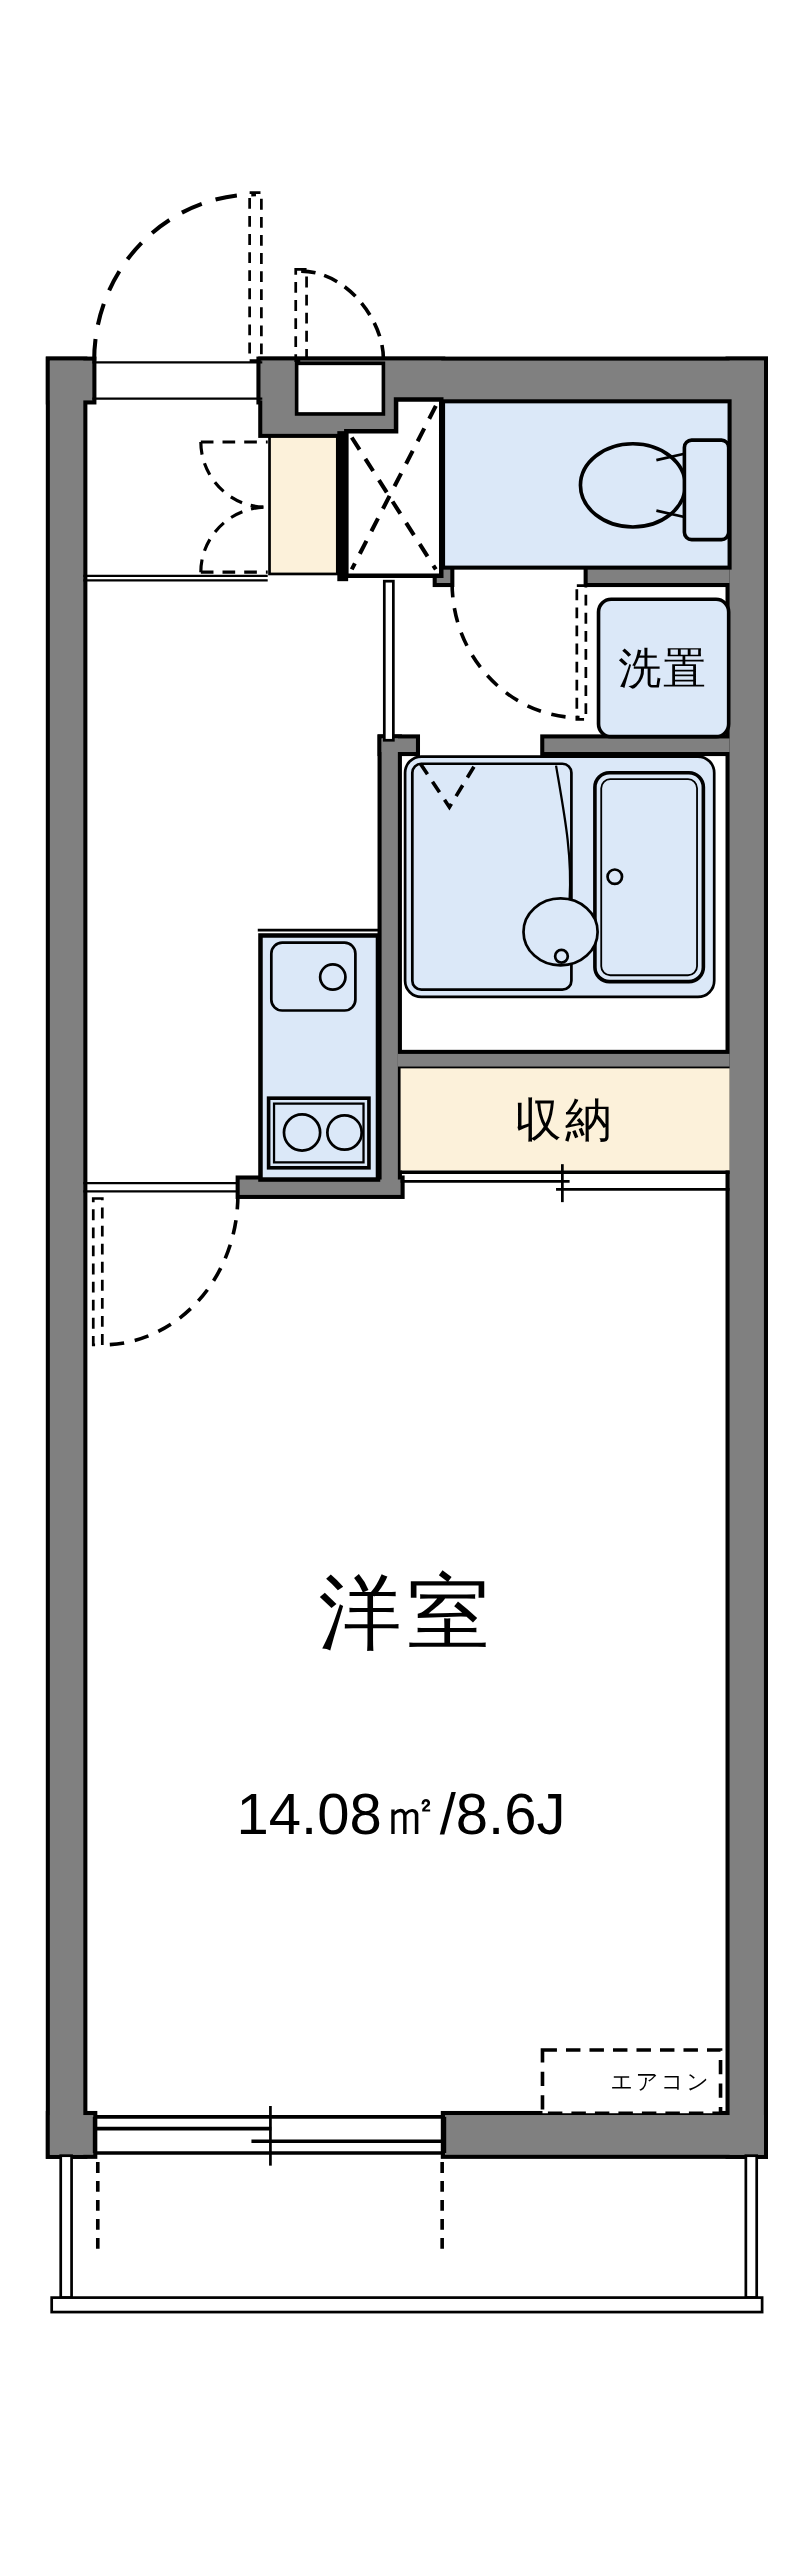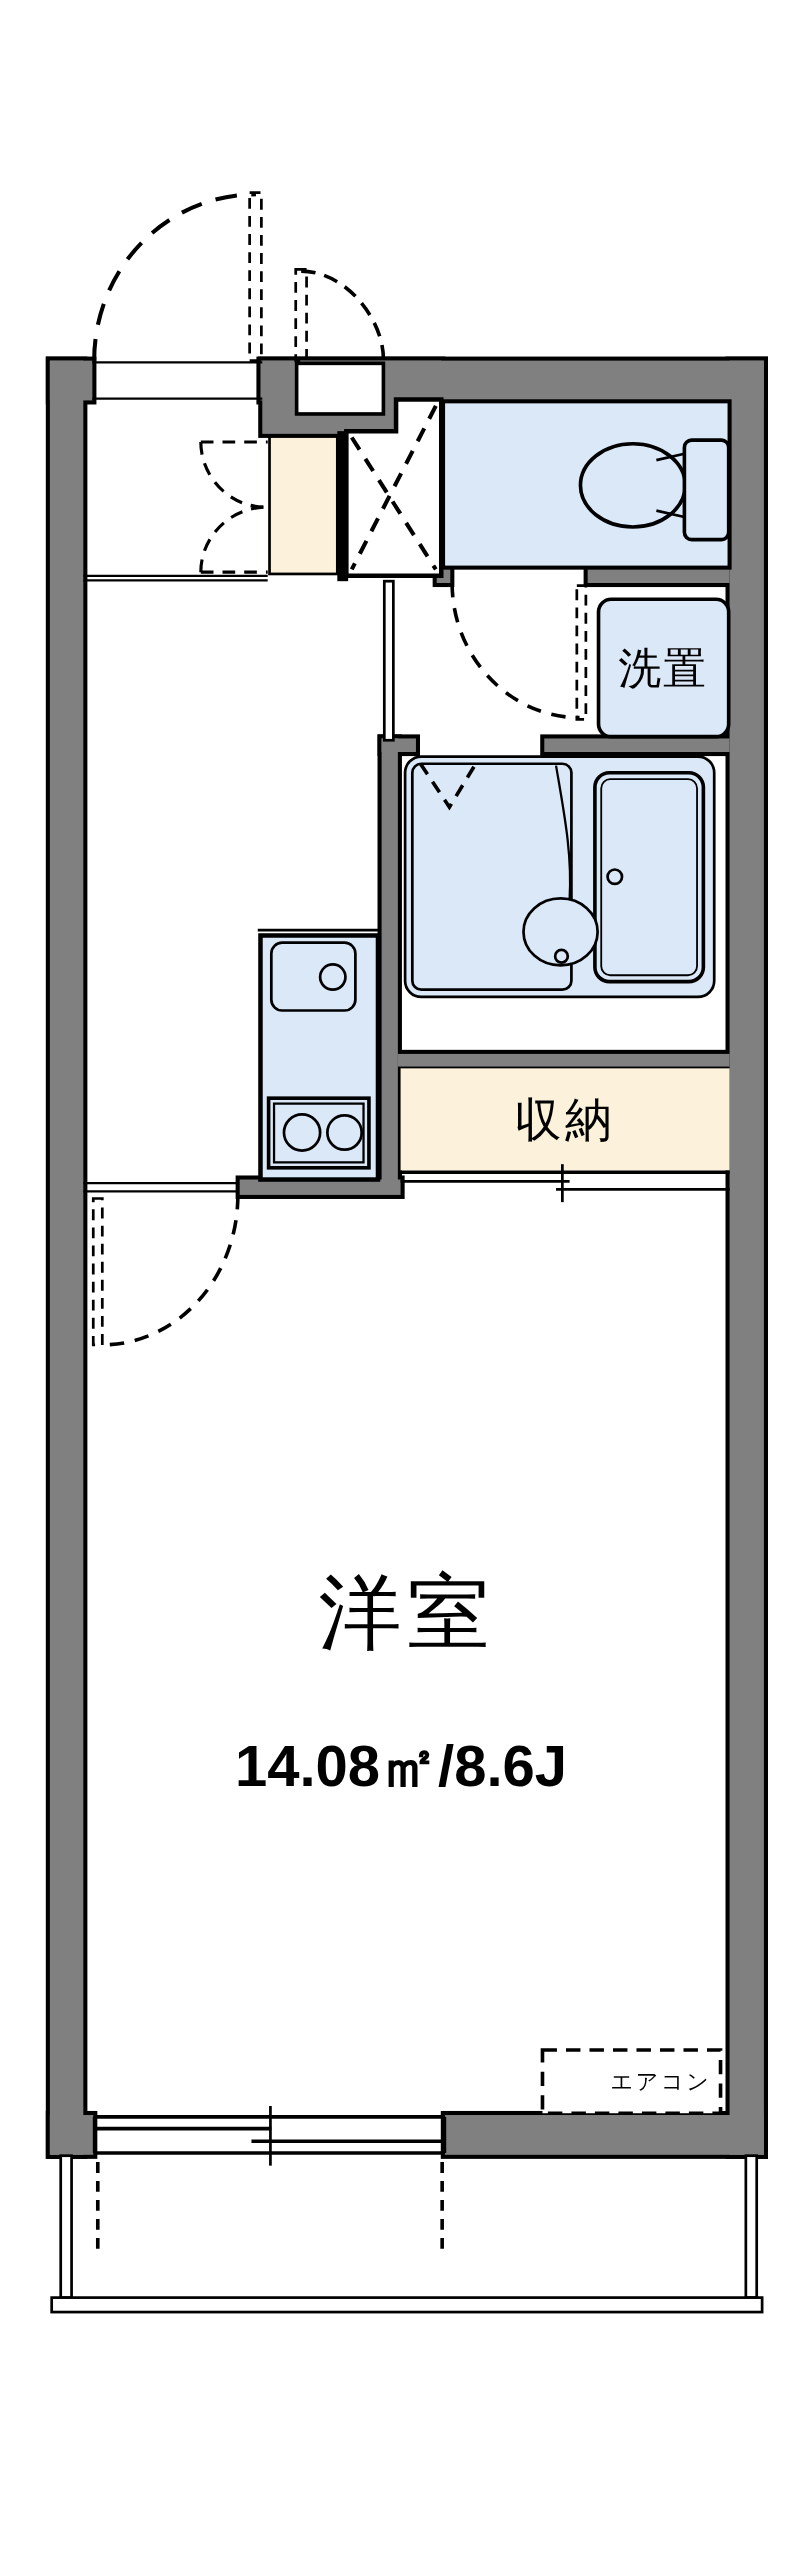--- a/index.html
+++ b/index.html
@@ -203,18 +203,18 @@
       <rect x="825" y="2385" width="12" height="157" fill="#ffffff" stroke="#000" stroke-width="3"></rect>
       <rect x="57" y="2542" width="786" height="16" fill="#ffffff" stroke="#000" stroke-width="3"></rect>
       <g stroke="#000" stroke-width="4" stroke-dasharray="12 9">
         <line x1="108" y1="2392" x2="108" y2="2488"></line>
         <line x1="489" y1="2392" x2="489" y2="2488"></line>
       </g>
     </g>
   </svg>
 
   <div class="lbl lbl-room" style="left:407px;top:1612px;">洋室</div>
-  <div class="lbl lbl-area" style="left:401px;top:1766px;font-weight:bold;">14.08㎡/8.6J</div>
+  <div class="lbl lbl-area" style="left:401px;top:1814px;">14.08㎡/8.6J</div>
   <div class="lbl lbl-storage" style="left:565px;top:1119px;">収納</div>
   <div class="lbl lbl-washer" style="left:663px;top:668px;">洗置</div>
   <div class="lbl lbl-aircon" style="left:631px;top:2082px;">エアコン</div>
 </div>
 
 
 </body></html>

